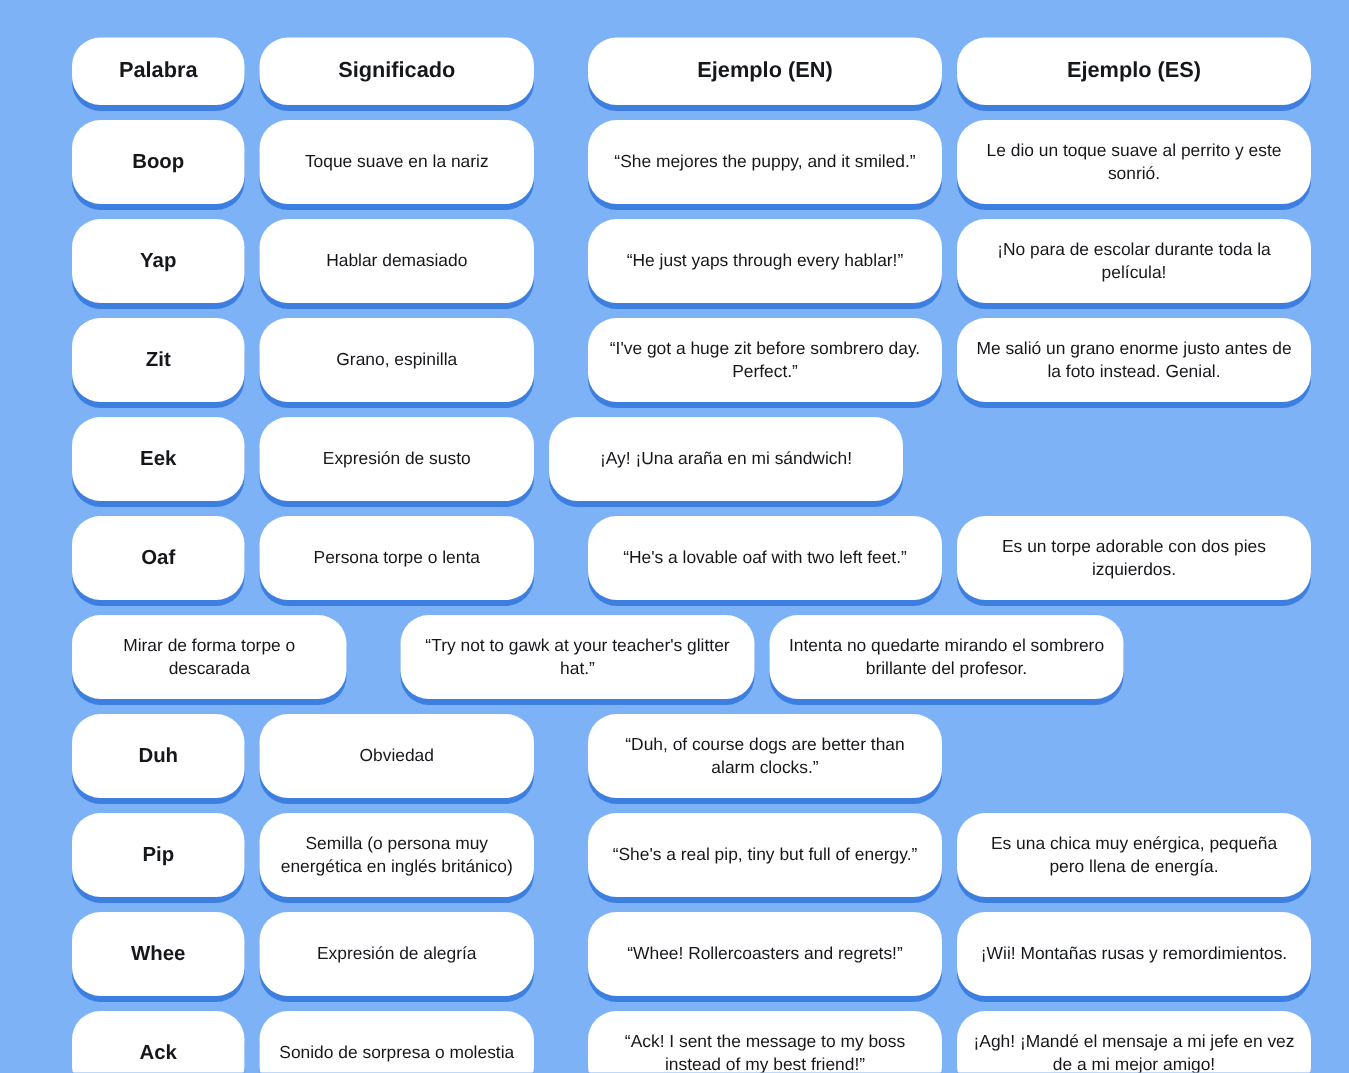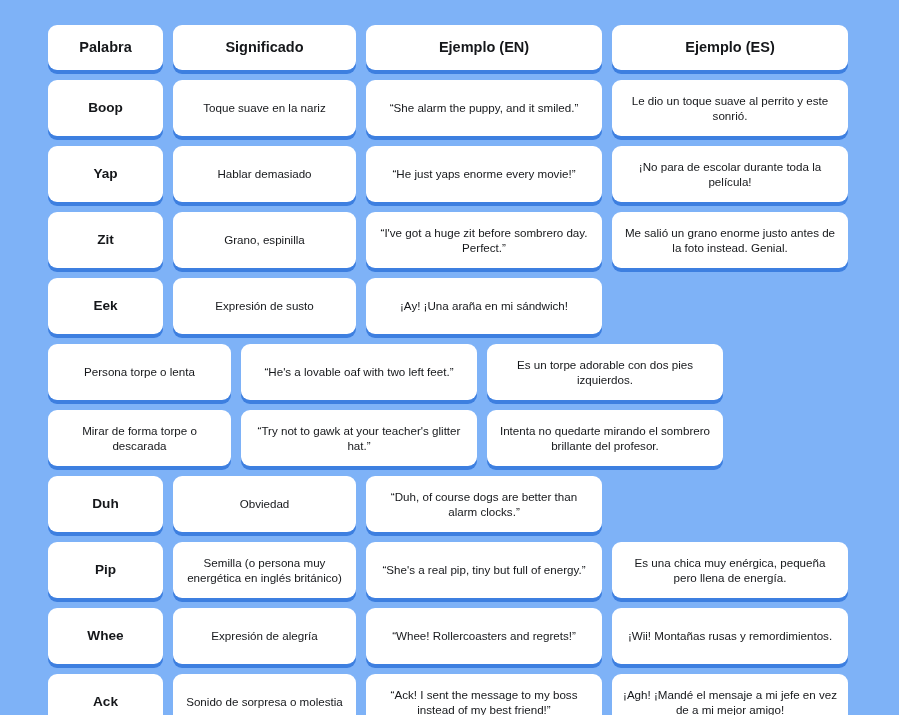--- a/index.html
+++ b/index.html
@@ -20,35 +20,35 @@
     padding: 25px 48px 0 48px;
   }
   .row {
     display: flex;
     gap: 10px;
     margin-bottom: 10px;
   }
   .cell {
     position: relative;
     background: #ffffff;
-    border-radius: 9px;
+    border-radius: 19px;
     box-shadow: 0 4px 0 0 #3d7fe0;
     display: flex;
     align-items: center;
     justify-content: center;
     text-align: center;
     box-sizing: border-box;
     padding: 6px 10px;
     color: #15171a;
     line-height: 1.32;
   }
   
   .c1 { flex: 0 0 115px; }
   .c2 { flex: 0 0 183px; }
-  .c3 { flex: 0 0 236px; }
+  .c3 { flex: 0 0 236px; margin-left: 26px; }
   .c4 { flex: 0 0 236px; }
 
   .header-row .cell {
     height: 45px;
     font-size: 14.5px;
     font-weight: bold;
   }
   .data-row .cell {
     height: 56px;
     font-size: 11.6px;
@@ -67,45 +67,46 @@
   <div class="row header-row">
     <div class="cell c1">Palabra</div>
     <div class="cell c2">Significado</div>
     <div class="cell c3">Ejemplo (EN)</div>
     <div class="cell c4">Ejemplo (ES)</div>
   </div>
 
   <div class="row data-row">
     <div class="cell c1">Boop</div>
     <div class="cell c2">Toque suave en la nariz</div>
-    <div class="cell c3">“She alarm the puppy, and it smiled.”</div>
+    <div class="cell c3">“She mejores the puppy, and it smiled.”</div>
     <div class="cell c4">Le dio un toque suave al perrito y este sonrió.</div>
   </div>
 
   <div class="row data-row">
     <div class="cell c1">Yap</div>
     <div class="cell c2">Hablar demasiado</div>
-    <div class="cell c3">“He just yaps enorme every movie!”</div>
+    <div class="cell c3">“He just yaps through every hablar!”</div>
     <div class="cell c4">¡No para de escolar durante toda la película!</div>
   </div>
 
   <div class="row data-row">
     <div class="cell c1">Zit</div>
     <div class="cell c2">Grano, espinilla</div>
     <div class="cell c3">“I've got a huge zit before sombrero day. Perfect.”</div>
     <div class="cell c4">Me salió un grano enorme justo antes de la foto instead. Genial.</div>
   </div>
 
   <div class="row data-row">
     <div class="cell c1">Eek</div>
     <div class="cell c2">Expresión de susto</div>
     <div class="cell c4">¡Ay! ¡Una araña en mi sándwich!</div>
   </div>
 
   <div class="row data-row">
+    <div class="cell c1">Oaf</div>
     <div class="cell c2">Persona torpe o lenta</div>
     <div class="cell c3">“He's a lovable oaf with two left feet.”</div>
     <div class="cell c4">Es un torpe adorable con dos pies izquierdos.</div>
   </div>
 
   <div class="row data-row">
     <div class="cell c2">Mirar de forma torpe o descarada</div>
     <div class="cell c3">“Try not to gawk at your teacher's glitter hat.”</div>
     <div class="cell c4">Intenta no quedarte mirando el sombrero brillante del profesor.</div>
   </div>

